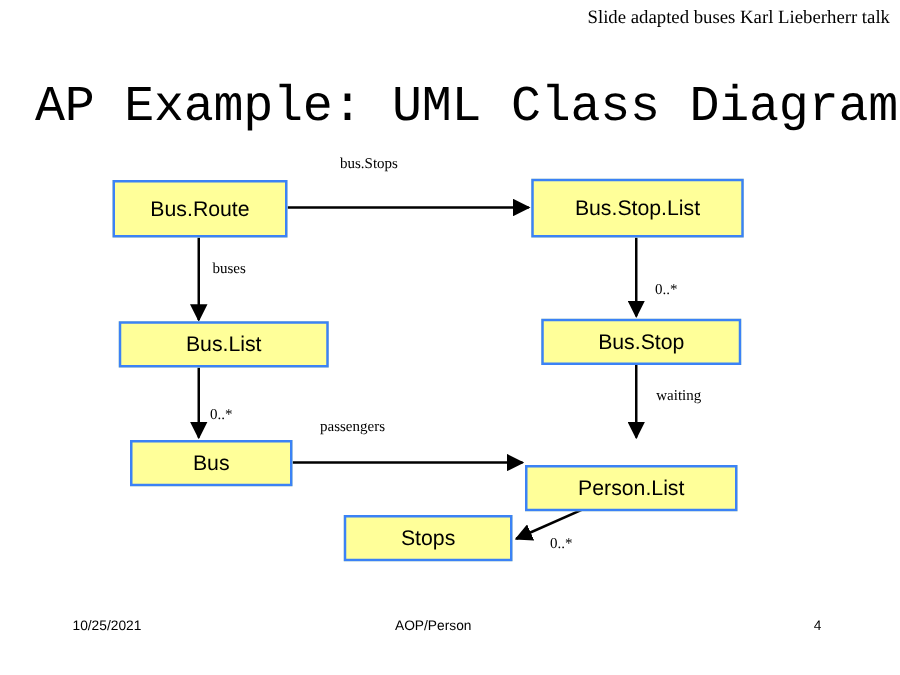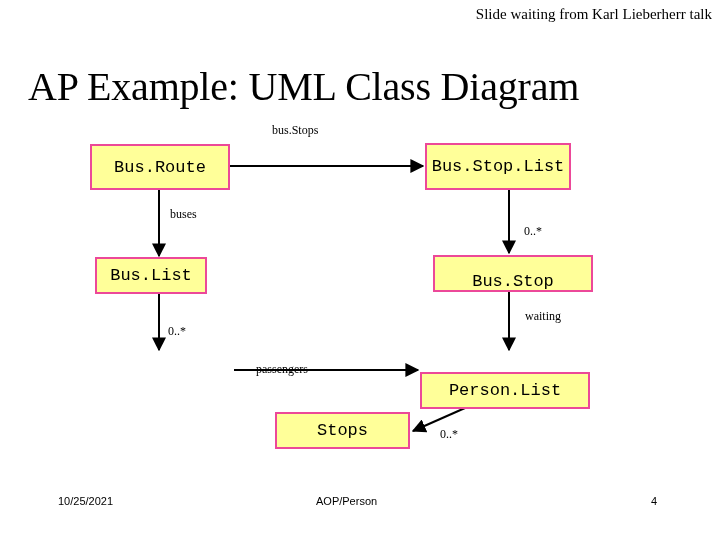--- a/index.html
+++ b/index.html
@@ -31,21 +31,21 @@
     color: #000000;
     white-space: nowrap;
     line-height: 1;
   }
 
   
   .title {
     position: absolute;
     left: 28px;
     top: 37px;
-    font-family: Liberation Serif, serif;
+    font-family: Liberation Mono, monospace;
     font-size: 40px;
     font-weight: 400;
     color: #000000;
     white-space: nowrap;
     letter-spacing: -0.2px;
     line-height: 1.15;
   }
 
   
   .canvas {
@@ -60,25 +60,25 @@
     width: 720px;
     height: 540px;
     overflow: visible;
   }
 
   
   .node {
     position: absolute;
     box-sizing: border-box;
     background: #ffff99;
-    border: 2px solid #ec4899;
+    border: 2px solid #3b82f6;
     display: flex;
     align-items: center;
     justify-content: center;
-    font-family: Liberation Mono, monospace;
+    font-family: Liberation Sans, sans-serif;
     font-size: 17px;
     color: #000000;
     white-space: nowrap;
     line-height: 1;
   }
 
   
   .edge-label {
     position: absolute;
     font-family: "Liberation Serif", serif;
@@ -100,21 +100,21 @@
   }
   .footer-date  { left: 58px; }
   .footer-mid   { left: 316px; }
   .footer-page  { left: 651px; }
 </style>
 </head>
 <body>
 
 <div id="slide">
 
-  <div class="credit">Slide waiting from Karl Lieberherr talk</div>
+  <div class="credit">Slide adapted buses Karl Lieberherr talk</div>
 
   <h1 class="title">AP Example: UML Class Diagram</h1>
 
   <div class="canvas">
 
     <svg viewBox="0 0 720 540">
       <defs>
         <marker id="arrow" viewBox="0 0 10 10" refX="9" refY="5" markerWidth="7" markerHeight="7" orient="auto-start-reverse">
           <path d="M 0 0 L 10 5 L 0 10 z" fill="#000000"></path>
         </marker>
@@ -132,50 +132,53 @@
 
       <line x1="509" y1="292" x2="509" y2="350" stroke="#000000" stroke-width="2" marker-end="url(#arrow)"></line>
 
       <line x1="508" y1="389" x2="413" y2="431" stroke="#000000" stroke-width="2" marker-end="url(#arrow)"></line>
     </svg>
 
     <div class="node" style="left:90px; top:144px; width:140px; height:46px;">
       <span>Bus.Route</span>
     </div>
 
-    <div class="node" style="left:425px; top:143px; width:146px; height:47px;">
+    <div class="node" style="left:425px; top:143px; width:170px; height:47px;">
       <span>Bus.Stop.List</span>
     </div>
 
-    <div class="node" style="left:95px; top:257px; width:112px; height:37px;">
+    <div class="node" style="left:95px; top:257px; width:168px; height:37px;">
       <span>Bus.List</span>
     </div>
 
-    <div class="node" style="left:433px; top:255px; width:160px; height:37px;align-items:flex-end;">
+    <div class="node" style="left:433px; top:255px; width:160px; height:37px;">
       <span>Bus.Stop</span>
     </div>
 
+    <div class="node" style="left:104px; top:352px; width:130px; height:37px;">
+      <span>Bus</span>
+    </div>
 
     <div class="node" style="left:420px; top:352px; width:170px; height:37px;margin-top:20px;">
       <span>Person.List</span>
     </div>
 
     <div class="node" style="left:275px; top:412px; width:135px; height:37px;">
       <span>Stops</span>
     </div>
 
     <div class="edge-label" style="left:272px; top:124px;">bus.Stops</div>
 
     <div class="edge-label" style="left:170px; top:208px;text-align:center;">buses</div>
 
     <div class="edge-label" style="left:524px; top:225px;">0..*</div>
 
     <div class="edge-label" style="left:168px; top:325px;">0..*</div>
 
-    <div class="edge-label" style="left:256px; top:335px;margin-top:28px;">passengers</div>
+    <div class="edge-label" style="left:256px; top:335px;">passengers</div>
 
     <div class="edge-label" style="left:525px; top:310px;">waiting</div>
 
     <div class="edge-label" style="left:440px; top:428px;">0..*</div>
 
   </div>
 
   <div class="footer-item footer-date">10/25/2021</div>
 
   <div class="footer-item footer-mid">AOP/Person</div>

